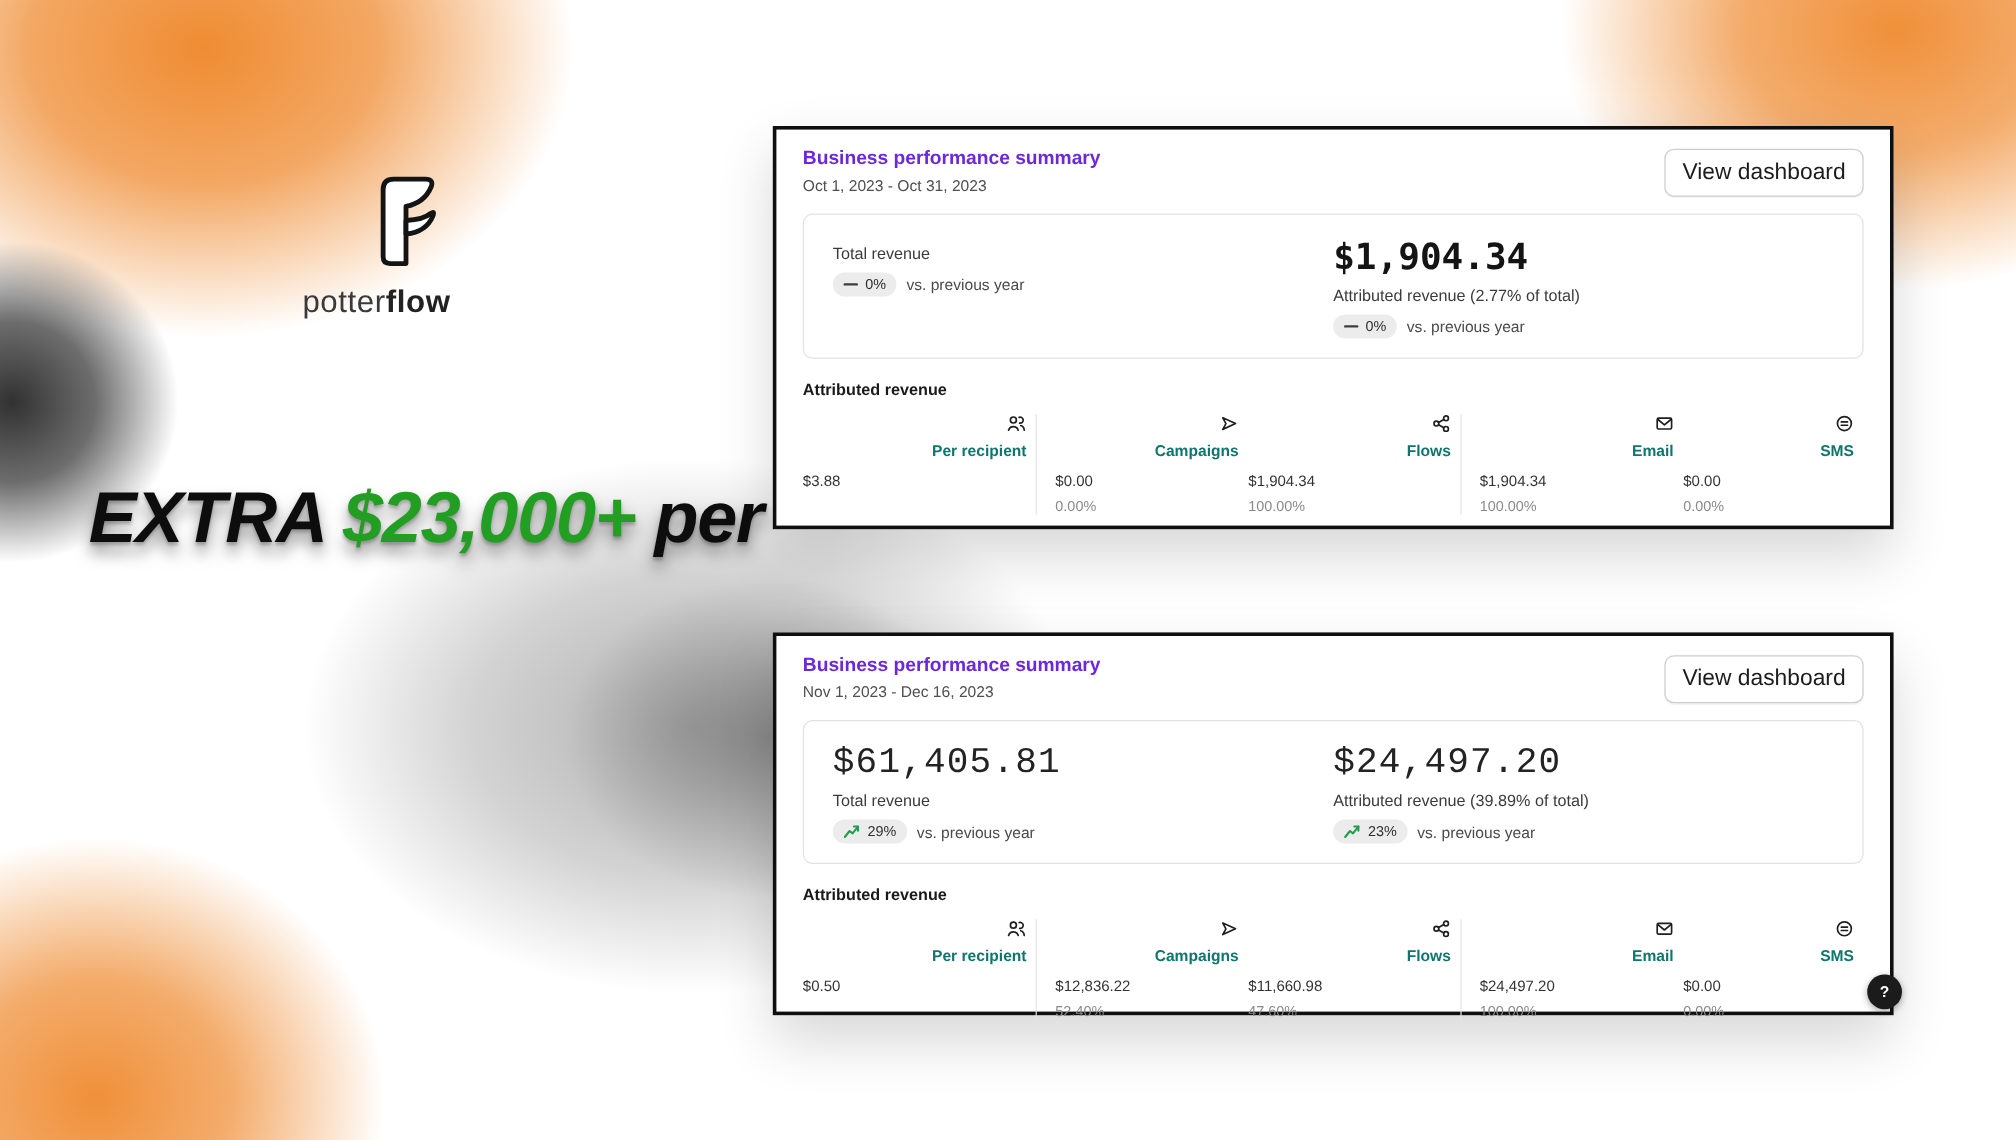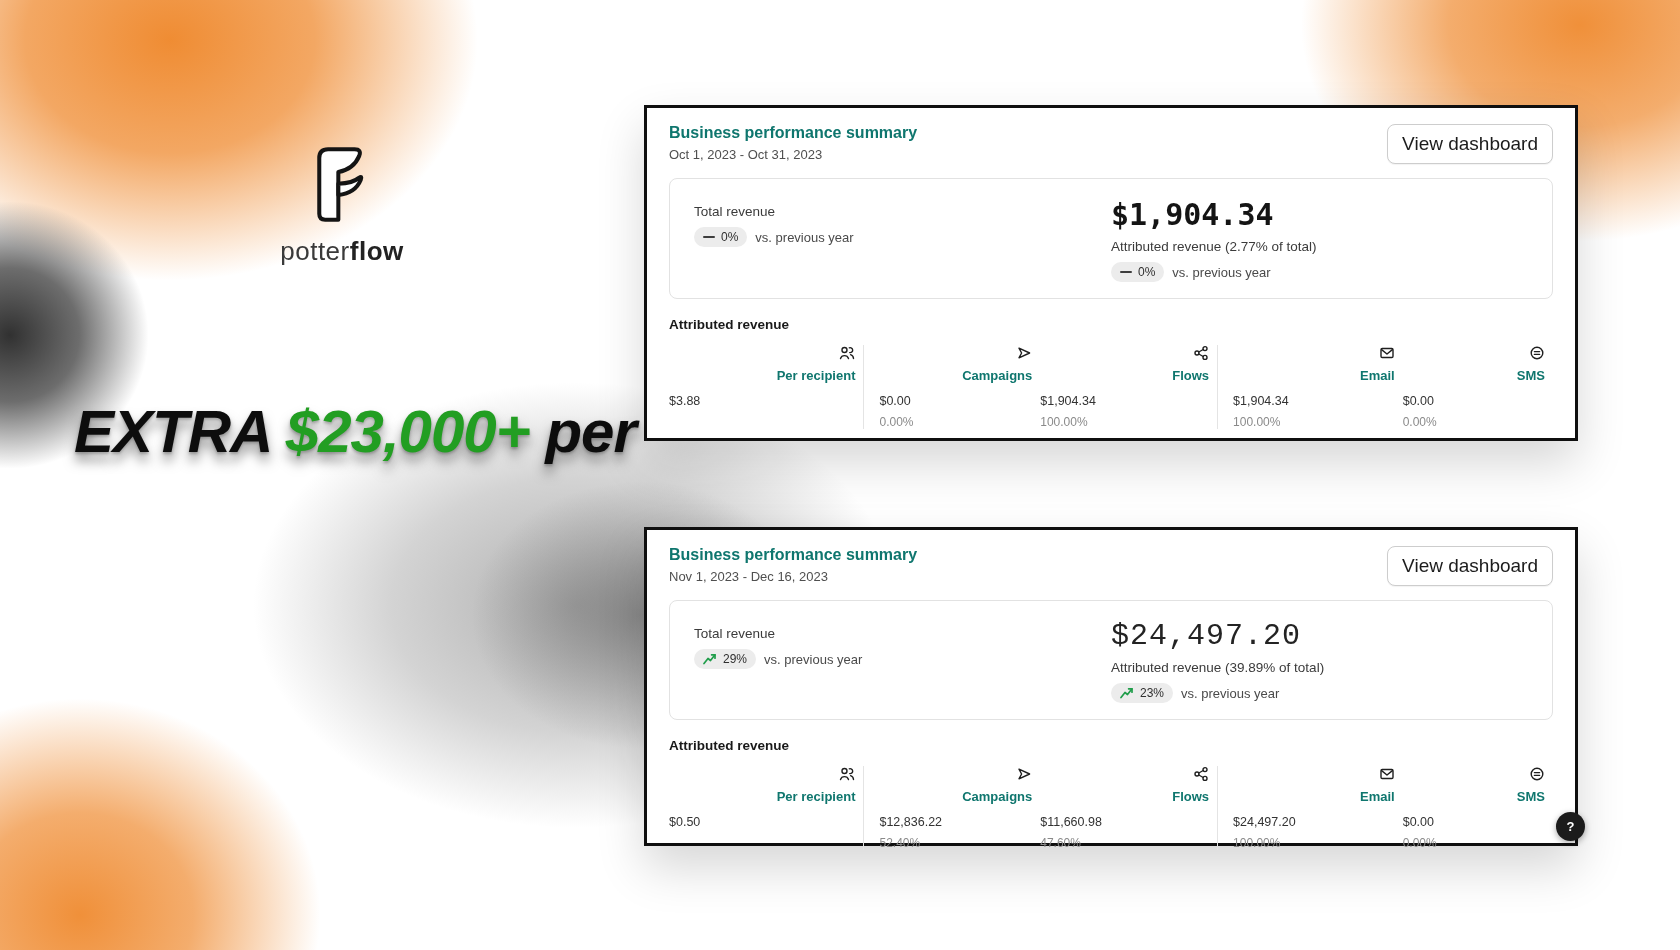--- a/index.html
+++ b/index.html
@@ -15,21 +15,21 @@
     background:radial-gradient(ellipse at center, rgba(239,138,47,0.95) 0%, rgba(239,138,47,0.7) 32%, rgba(239,138,47,0) 68%);}
   .blob-orange-bl{left:-170px;top:690px;width:500px;height:450px;
     background:radial-gradient(ellipse at center, rgba(239,138,47,0.95) 0%, rgba(239,138,47,0.7) 32%, rgba(239,138,47,0) 68%);}
   .blob-dark-left{left:-130px;top:200px;width:280px;height:270px;
     background:radial-gradient(ellipse at center, rgba(38,38,38,0.95) 0%, rgba(60,60,60,0.75) 35%, rgba(90,90,90,0) 70%);}
   .blob-gray-1{left:250px;top:380px;width:650px;height:450px;
     background:radial-gradient(ellipse at center, rgba(110,110,110,0.55) 0%, rgba(130,130,130,0.35) 40%, rgba(150,150,150,0) 70%);}
   .blob-gray-2{left:470px;top:480px;width:340px;height:270px;
     background:radial-gradient(ellipse at center, rgba(75,75,75,0.45) 0%, rgba(95,95,95,0) 70%);}
 
-  .logo{position:absolute;left:252px;top:140px;width:180px;text-align:center;z-index:2;}
+  .logo{position:absolute;left:252px;top:140px;width:180px;z-index:2;}
   .logo svg{display:block;margin:0 auto;}
   .logo-text{margin-top:10px;font-size:26px;letter-spacing:0.5px;color:#2e2e2e;}
   .logo-text .light{font-weight:400;color:#3a3a3a;}
   .logo-text .bold{font-weight:700;color:#222;}
 
   .headline{
     position:absolute;left:74px;top:398px;width:590px;z-index:2;
     font-size:60px;line-height:67px;font-weight:700;font-style:italic;
     color:#0d0d0d;letter-spacing:-1px;
     text-shadow:0 9px 12px rgba(85,85,85,0.6), 0 2px 3px rgba(0,0,0,0.3);
@@ -39,21 +39,21 @@
   .card{
     position:absolute;left:644px;width:934px;background:#ffffff;
     border:3px solid #0f0f0f;box-sizing:border-box;
     padding:16px 22px 14px 22px;z-index:3;
     box-shadow:0 22px 45px rgba(0,0,0,0.16);
   }
   .card-top{top:105px;height:336px;}
   .card-bottom{top:527px;height:319px;}
 
   .card-header{display:flex;justify-content:space-between;align-items:flex-start;}
-  .card-title{font-size:16px;font-weight:700;color:#0f766e;}
+  .card-title{font-size:16px;font-weight:700;color:#6d28d9;}
   .card-date{margin-top:5px;font-size:13px;color:#4f4f4f;}
   .btn{
     background:#fff;border:1px solid #cdcdcd;border-radius:8px;
     padding:8px 14px;font-size:19px;color:#1c1c1c;cursor:pointer;
     font-family:"Liberation Sans", sans-serif;
     box-shadow:0 1px 1px rgba(0,0,0,0.05);
   }
 
   .rev-panel{
     margin-top:14px;border:1px solid #e2e2e2;border-radius:8px;
@@ -221,20 +221,21 @@
   <div class="card-header">
     <div>
       <div class="card-title">Business performance summary</div>
       <div class="card-date">Nov 1, 2023 - Dec 16, 2023</div>
     </div>
     <button class="btn">View dashboard</button>
   </div>
 
   <div class="rev-panel">
     <div class="rev-col">
+      <div class="rev-amount">$61,405.81</div>
       <div class="rev-label">Total revenue</div>
       <div class="rev-change">
         <span class="pill">
           <svg class="trend-up-svg" width="14" height="12" viewBox="0 0 14 12">
             <path d="M1 10.5 L5 5.5 L7.5 7.5 L12 1.8"></path>
               <path d="M8.6 1.8 H12 V5.2"></path>
           </svg>
           <span>29%</span>
         </span>
         <span class="compare">vs. previous year</span>

